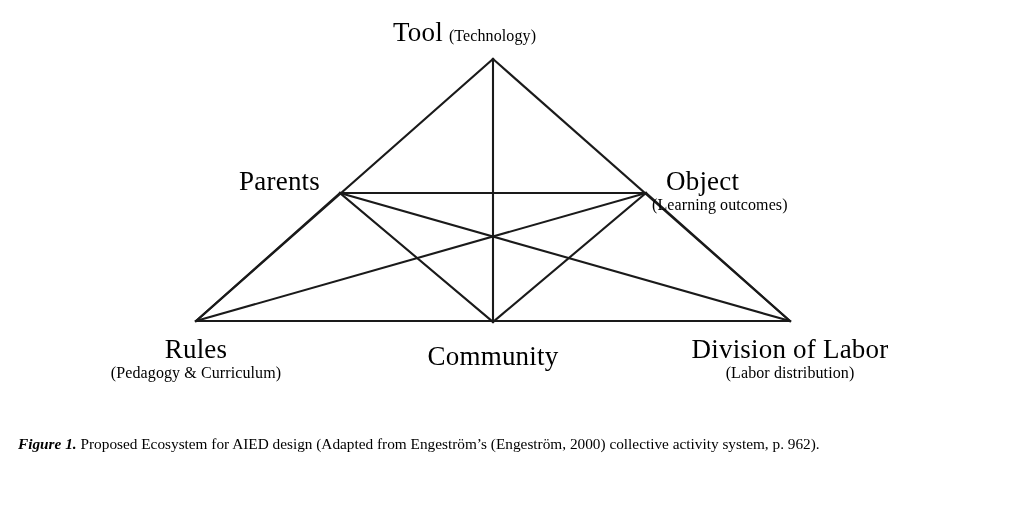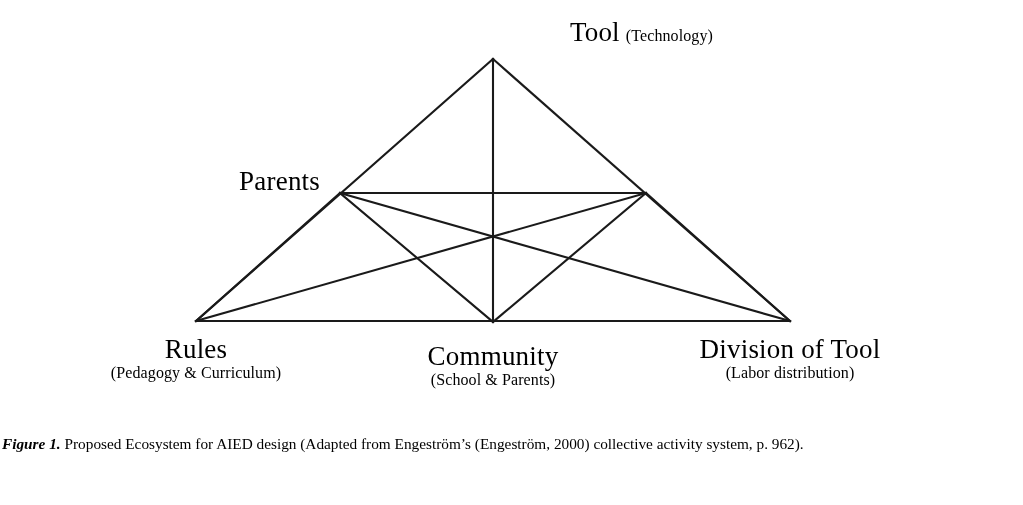--- a/index.html
+++ b/index.html
@@ -45,21 +45,21 @@
     display: block;
     font-size: 16px;
     font-weight: normal;
     letter-spacing: 0.1px;
   }
   
   #label-tool {
     left: 393px;
     top: 18px;
     width: 320px;
-    text-align: right;
+    text-align: left;
   }
   #label-tool .node-title {
     display: inline;
     vertical-align: baseline;
   }
   #label-tool .node-sub {
     display: inline;
     vertical-align: baseline;
     margin-left: 6px;
   }
@@ -96,21 +96,21 @@
     width: 240px;
   }
   
   #label-division {
     left: 650px;
     top: 335px;
     width: 280px;
   }
   #figure-caption {
     position: absolute;
-    left: 2px;
+    left: 18px;
     top: 432px;
     width: 988px;
     font-size: 15.3px;
     line-height: 1.62;
     text-align: left;
   }
   #caption-tag {
     font-weight: bold;
     font-style: italic;
   }
@@ -143,31 +143,34 @@
   </svg>
 
   <div class="node-label" id="label-tool">
     <span class="node-title">Tool</span><span class="node-sub">(Technology)</span>
   </div>
 
   <div class="node-label" id="label-subject">
     <span class="node-title">Parents</span>
   </div>
 
+  <div class="node-label" id="label-object">
+    <span class="node-title">Object</span>
+    <span class="node-sub">(Learning outcomes)</span>
+  </div>
 
   <div class="node-label" id="label-rules">
     <span class="node-title">Rules</span>
     <span class="node-sub">(Pedagogy &amp; Curriculum)</span>
   </div>
 
   <div class="node-label" id="label-community">
     <span class="node-title">Community</span>
-    <span class="node-sub">(School &amp; Parents)</span>
   </div>
 
   <div class="node-label" id="label-division">
-    <span class="node-title">Division of Tool</span>
+    <span class="node-title">Division of Labor</span>
     <span class="node-sub">(Labor distribution)</span>
   </div>
 
 </div>
 
 <div id="figure-caption"><span id="caption-tag">Figure 1.</span><span> Proposed Ecosystem for AIED design (Adapted from Engeström’s (Engeström, 2000) collective activity system, p. 962).</span></div>
 
 </body></html>

